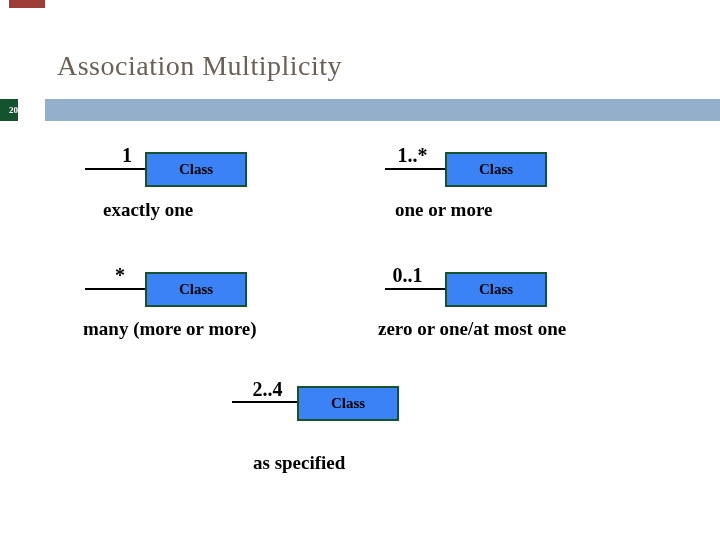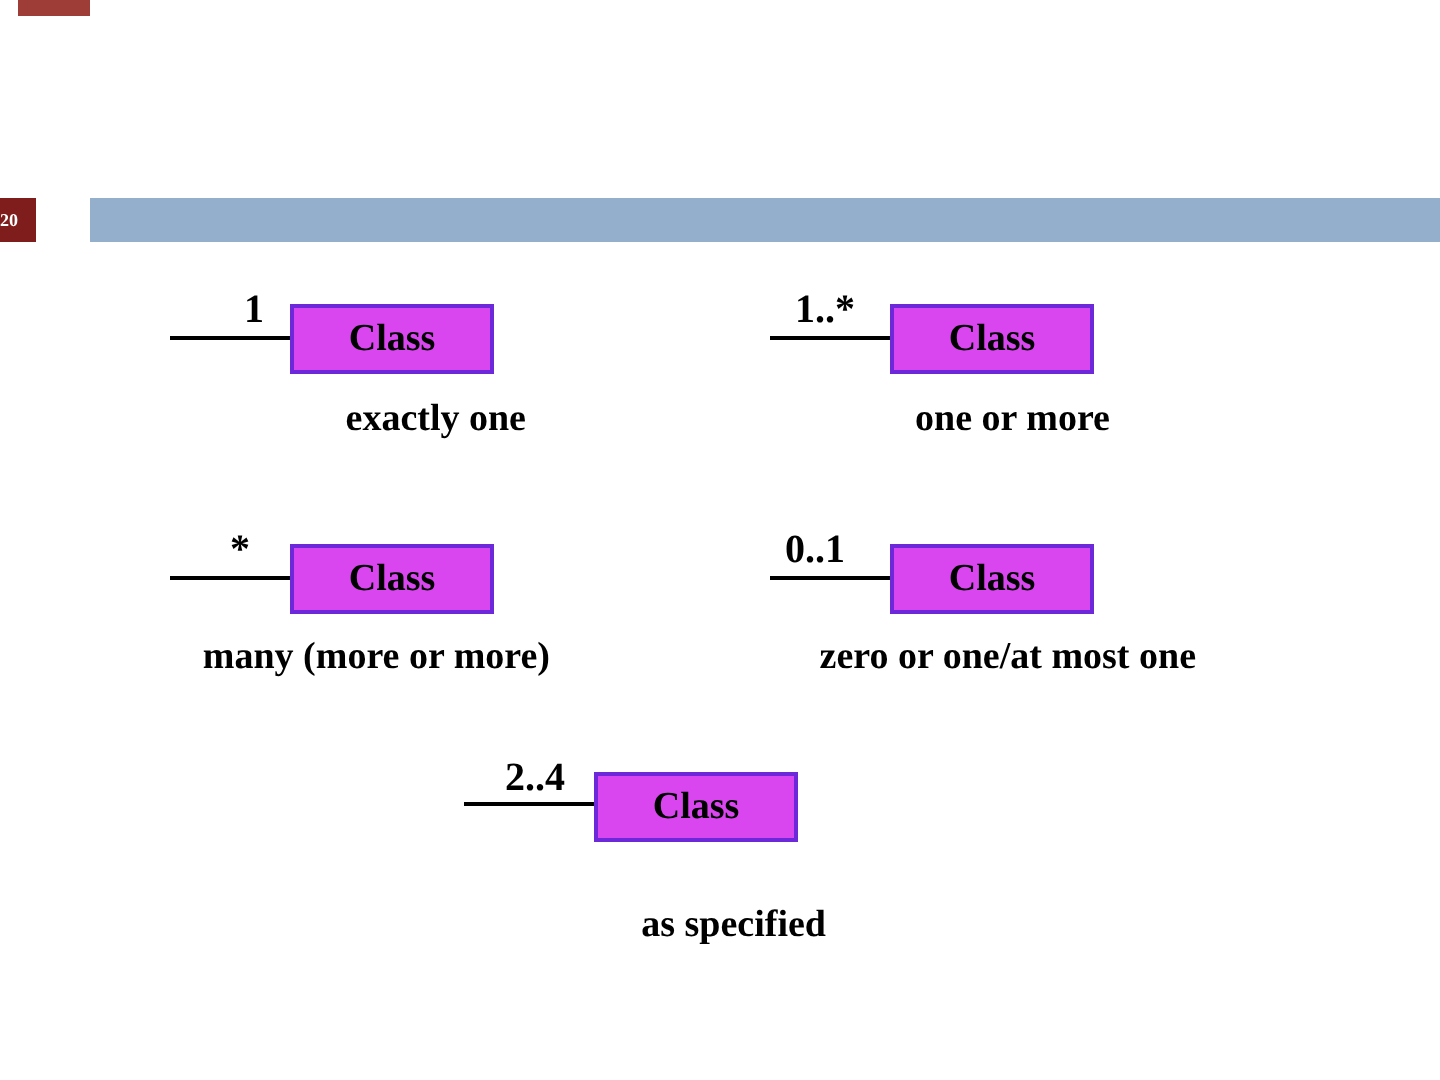--- a/index.html
+++ b/index.html
@@ -20,25 +20,25 @@
     position: absolute;
     left: 57px; top: 50px;
     font-size: 28px;
     letter-spacing: 0.5px;
     color: #6B6057;
     white-space: nowrap;
   }
   .page-box {
     position: absolute;
     left: 0; top: 99px; width: 18px; height: 22px;
-    background: #7f1d1d;
+    background: #14532d;
     color: #ffffff;
     font-size: 9px;
     font-weight: bold;
-    text-align: left;
+    text-align: right;
     line-height: 22px;
   }
   .accent-bar {
     position: absolute;
     left: 45px; top: 99px; width: 675px; height: 22px;
     background: #94AFCB;
   }
   .mult-label {
     position: absolute;
     font-size: 20px;
@@ -48,44 +48,45 @@
     white-space: nowrap;
   }
   .assoc-line {
     position: absolute;
     height: 2px;
     background: #000000;
   }
   .class-box {
     position: absolute;
     width: 98px; height: 31px;
-    background: #d946ef;
-    border: 2px solid #6d28d9;
+    background: #3b82f6;
+    border: 2px solid #14532d;
     text-align: center;
     line-height: 31px;
-    font-size: 19px;
+    font-size: 15px;
     font-weight: bold;
     color: #000000;
   }
   .caption {
     position: absolute;
     font-size: 19px;
     font-weight: bold;
     color: #000000;
-    text-align: right;
+    text-align: left;
     white-space: nowrap;
   }
 </style>
 </head>
 <body>
 
 <div class="slide">
 
   <div class="corner-mark"></div>
 
+  <div class="slide-title">Association Multiplicity</div>
 
   <div class="page-box">
     <span>20</span>
   </div>
   <div class="accent-bar"></div>
 
   <div>
     <span class="mult-label" style="left:114px; top:144px; width:26px;">1</span>
     <div class="assoc-line" style="left:85px; top:168px; width:61px;"></div>
     <div class="class-box" style="left:145px; top:152px;">

